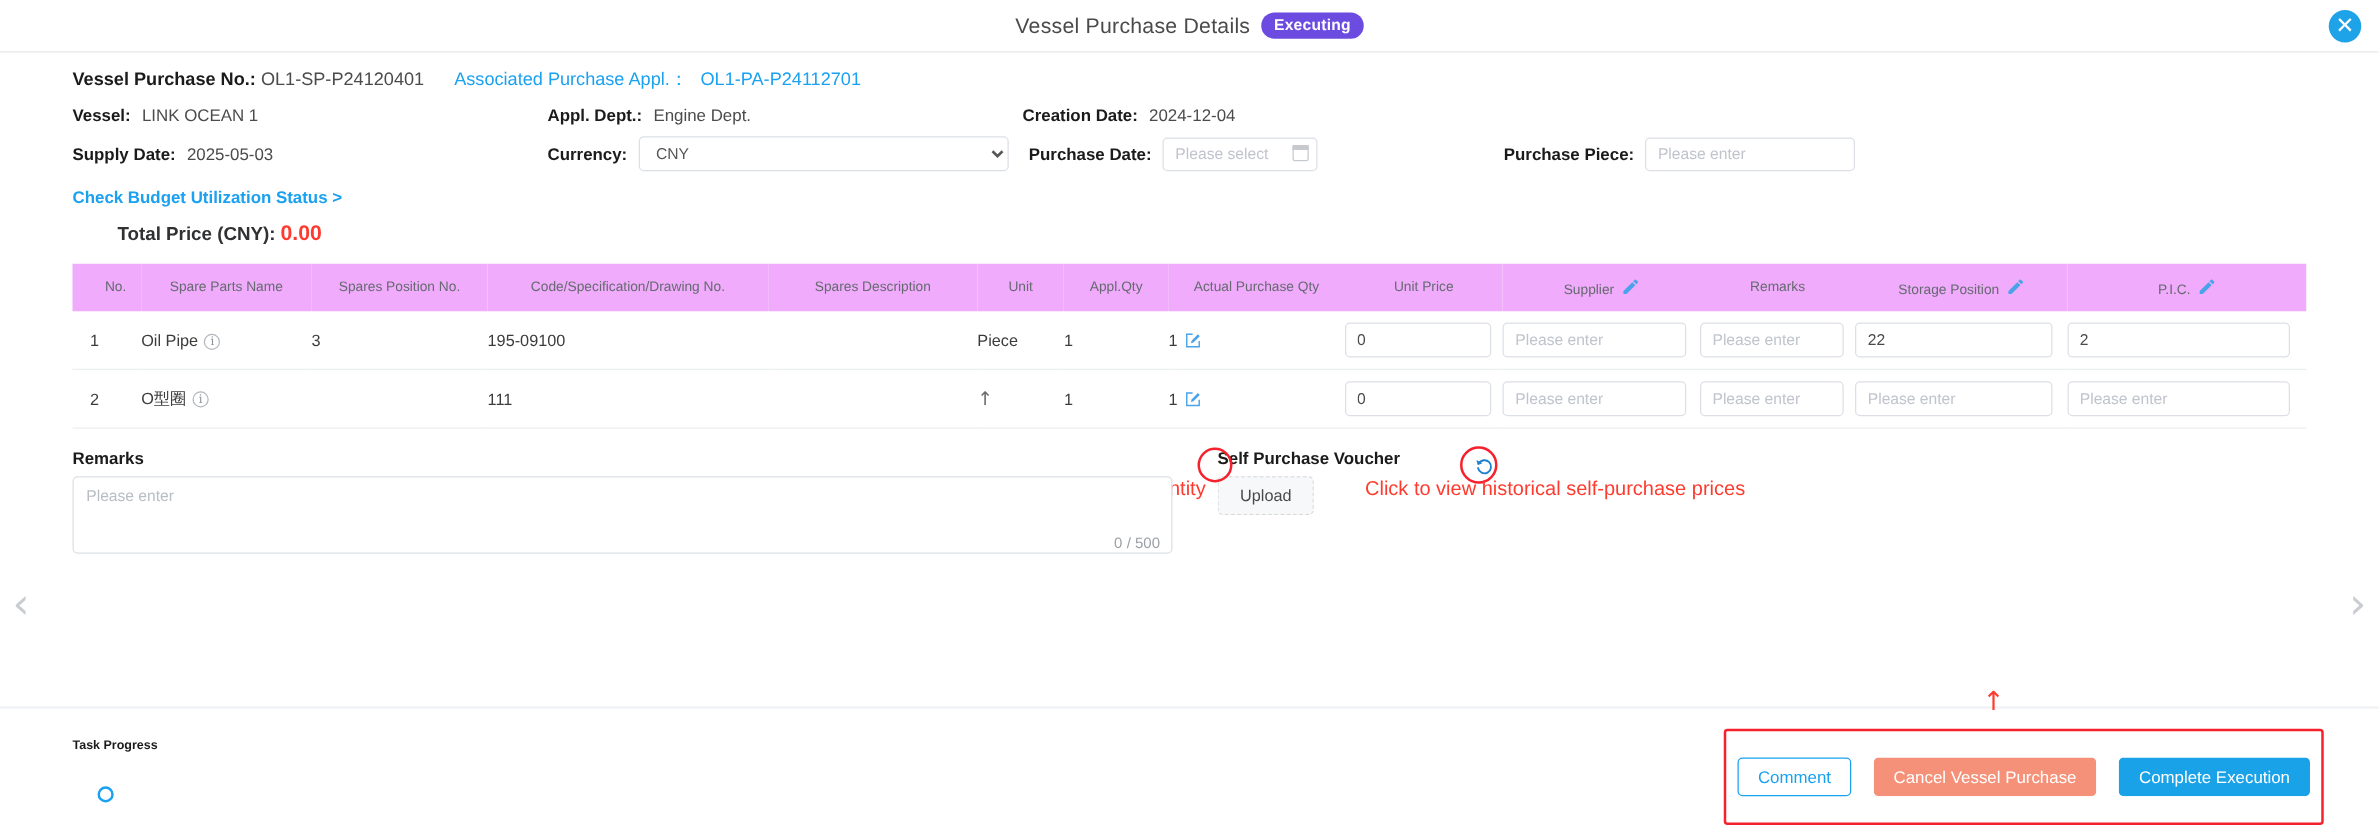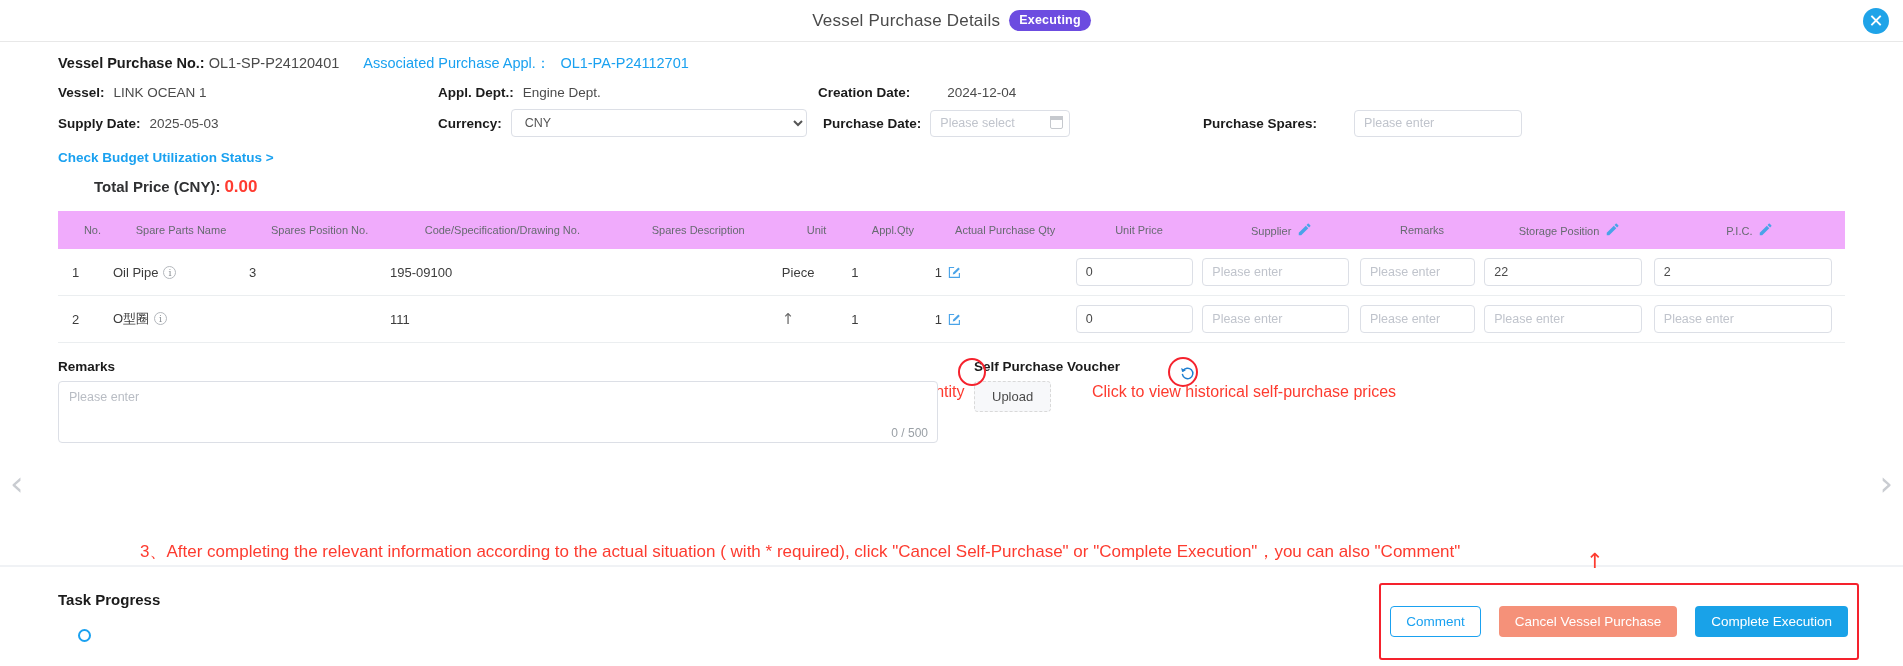--- a/index.html
+++ b/index.html
@@ -53,40 +53,40 @@
   .link-no { color:#1aa1f0; margin-left: 6px; }
 
   .grid-row {
     display:flex; align-items:center;
     margin-bottom: 6px;
     font-size: 13.5px;
   }
   .col1 { width: 380px; }
   .col2 { width: 385px; display:flex; align-items:center; }
   .col3 { width: 380px; display:flex; align-items:center; }
-  .col4 { flex: 1; display:flex; align-items:center;gap:28px; }
+  .col4 { flex: 1; display:flex; align-items:center; }
 
   .row-tall { height: 34px; }
 
   .field-label { font-weight: bold; color:#1b1b1b; margin-right: 9px; white-space: nowrap; }
 
   select.ctl, input.ctl {
     height: 27px;
     border: 1px solid #dcdfe6;
     border-radius: 4px;
     padding: 0 9px;
     font-size: 12.5px;
     color: #555;
     font-family: "Liberation Sans", sans-serif;
     background: #fff;
     outline: none;
   }
   select.ctl { width: 296px; height: 28px; }
   .date-wrap { position: relative; }
-  input.date-ctl { width: 140px; padding-right: 24px; }
+  input.date-ctl { width: 124px; padding-right: 24px; }
   .cal-icon {
     position:absolute; right: 7px; top: 6px;
     width: 13px; height: 13px;
     border: 1.5px solid #c6c9ce; border-radius: 2px;
   }
   .cal-icon::before {
     content:""; position:absolute; left:-1.5px; top:-0.5px; width:13px; height:3.5px; background:#c6c9ce;
   }
   input.place-ctl { width: 168px; }
   input.ctl::placeholder { color:#c0c4cc; }
@@ -205,21 +205,21 @@
   .sep-bar {
     position:absolute; left:0; right:0;
     height: 9px; background:#f0f2f5;
   }
 
   .footer {
     position:absolute; left:0; right:0; bottom:0; height: 99px; background:#fff;
   }
   .task-progress {
     position:absolute; left: 58px; top: 24px;
-    font-size: 15px; font-weight: bold; color:#1b1b1b;
+    font-size: 10px; font-weight: bold; color:#1b1b1b;
   }
   .dot-blue {
     position:absolute; left: 78px; top: 62px;
     width: 13px; height: 13px; border-radius:50%;
     border: 2px solid #1aa1f0;
   }
   .btn-group {
     position:absolute; right: 44px; top: 16px;
     display:flex; gap: 18px;
     border: 2.5px solid #f5222d;
@@ -300,21 +300,21 @@
         </select>
       </div>
       <div class="col3">
         <span class="field-label">Purchase Date:</span>
         <span class="date-wrap">
           <input class="ctl date-ctl" placeholder="Please select" style="">
           <span class="cal-icon"></span>
         </span>
       </div>
       <div class="col4">
-        <span class="field-label">Purchase Spares:</span>
+        <span class="field-label">Purchase Piece:</span>
         <input class="ctl place-ctl" placeholder="Please enter" style="">
       </div>
     </div>
 
     <div class="budget-link">Check Budget Utilization Status &gt;</div>
 
     <div class="total">
       <span>Total Price (CNY):</span><span class="amount">0.00</span>
     </div>
   </div>
@@ -422,21 +422,20 @@
         <textarea class="remarks" placeholder="Please enter" style=""></textarea>
         <span class="ta-count">0 / 500</span>
       </div>
     </div>
     <div class="voucher-block">
       <div class="blk-title">Self Purchase Voucher</div>
       <button class="upload-btn">Upload</button>
     </div>
   </div>
 
-  <div class="anno anno-big" style="left:140px; top:540px;">3、After completing the relevant information according to the actual situation ( with * required), click "Cancel Self-Purchase" or "Complete Execution"，you can also "Comment"</div>
 
   <div class="sep-bar" style="top:565px;"></div>
 
   <div class="footer">
     <div class="task-progress">Task Progress</div>
     <div class="dot-blue"></div>
     <div class="arrow-up" style="left:1586px; top:-18px;">↑</div>
     <div class="btn-group">
       <button class="btn btn-comment">Comment</button>
       <button class="btn btn-cancel">Cancel Vessel Purchase</button>

